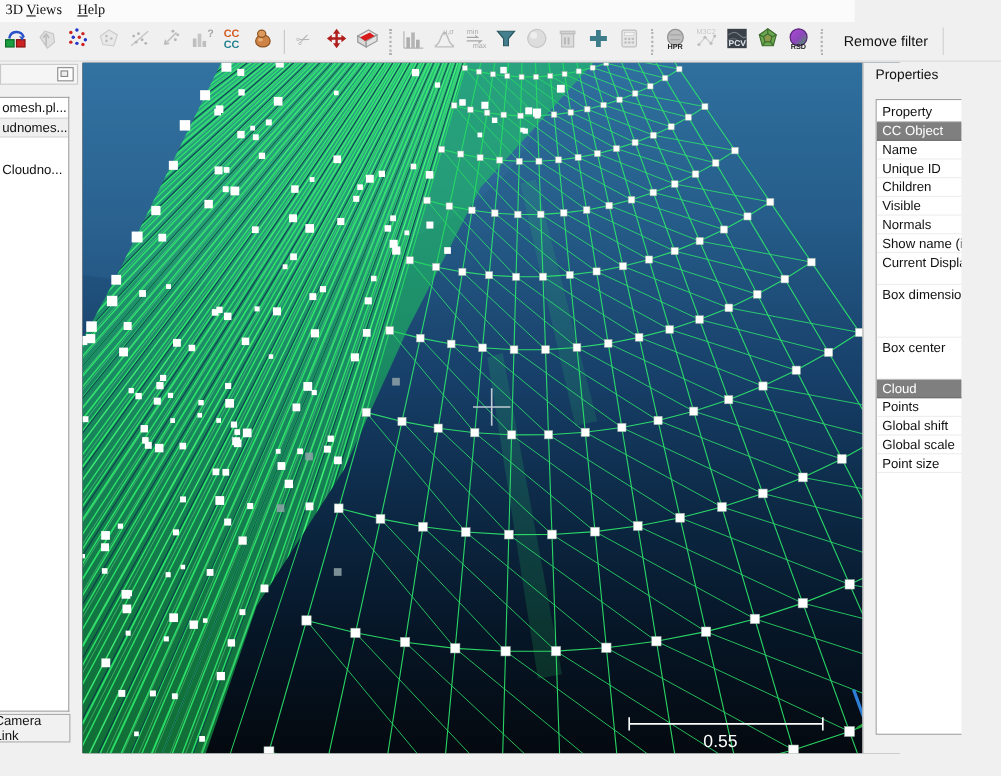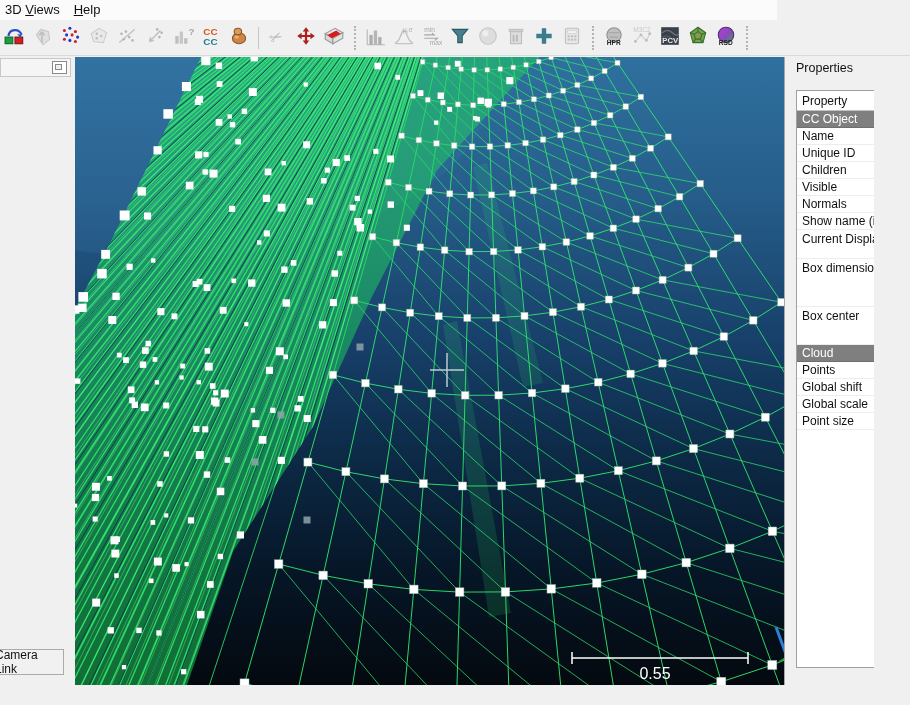--- a/index.html
+++ b/index.html
@@ -1,21 +1,21 @@
 <!DOCTYPE html>
 <html><head>
 <meta charset="utf-8">
 <style>
   html,body{margin:0;padding:0}
   body{width:910px;height:705px;overflow:hidden;position:relative;
        font-family:"Liberation Sans",sans-serif;background:#f0f0f0;}
 
   
   .menubar{position:absolute;top:0;left:0;width:777px;height:20px;background:#fbfbfb;
-           display:flex;align-items:center;font-size:13px;color:#111;}
+           display:flex;align-items:flex-end;font-size:13px;color:#111;font-family:Liberation Serif, serif;}
   .menu-item{padding:2px 9px 3px 5px;white-space:pre;}
   .menu-item .mn{text-decoration:underline;}
 
   
   .toolbar{position:absolute;top:20px;left:0;width:910px;height:36px;background:#f0f0f0;
            border-bottom:1px solid #dadada;display:flex;align-items:center;padding-left:1px;box-sizing:border-box;}
   .tbtn{width:26px;height:27px;display:flex;align-items:center;justify-content:center;flex:0 0 auto;margin:0 1px;border-radius:2px;}
   .tbtn.disabled{filter:grayscale(1);opacity:.48;}
   .tsep-line{width:1px;height:22px;background:#c6c6c6;margin:0 5px;flex:0 0 auto;}
   .tsep-grip{width:0;height:24px;border-left:2px dotted #b3b3b3;margin:0 6px;flex:0 0 auto;}
@@ -264,26 +264,32 @@
               <stop offset="0%" stop-color="#b044d8"></stop>
               <stop offset="55%" stop-color="#8a49b8"></stop>
               <stop offset="100%" stop-color="#35b04a"></stop>
             </linearGradient>
           </defs>
           <circle cx="10" cy="9" r="7" fill="url(#rsdg)" stroke="#5a2a78"></circle>
           <text x="3.5" y="18.5" font-size="6" font-weight="bold" fill="#222">RSD</text>
         </svg></span>
     </div>
     <div class="tsep-grip"></div>
+    <div class="remove-filter">Remove filter</div>
 </div>
 
 <div class="left-panel">
   <div class="lp-header">
     <div class="float-btn"></div>
   </div>
+  <div class="tree-box">
+      <div class="tree-item">omesh.pl...</div>
+      <div class="tree-item selected">udnomes...</div>
+      <div class="tree-item" style="margin-top: 20px;">Cloudno...</div>
+    </div>
   <div class="camera-link">Camera Link</div>
 </div>
 
 <div class="viewport" id="vp">
     <svg width="743" height="628" viewBox="0 0 743 628">
       <defs>
         <linearGradient id="bgg" x1="0" y1="0" x2="0" y2="1">
           <stop offset="0%" stop-color="#2f709f"></stop>
           <stop offset="22%" stop-color="#265d8a"></stop>
           <stop offset="45%" stop-color="#17406a"></stop>

